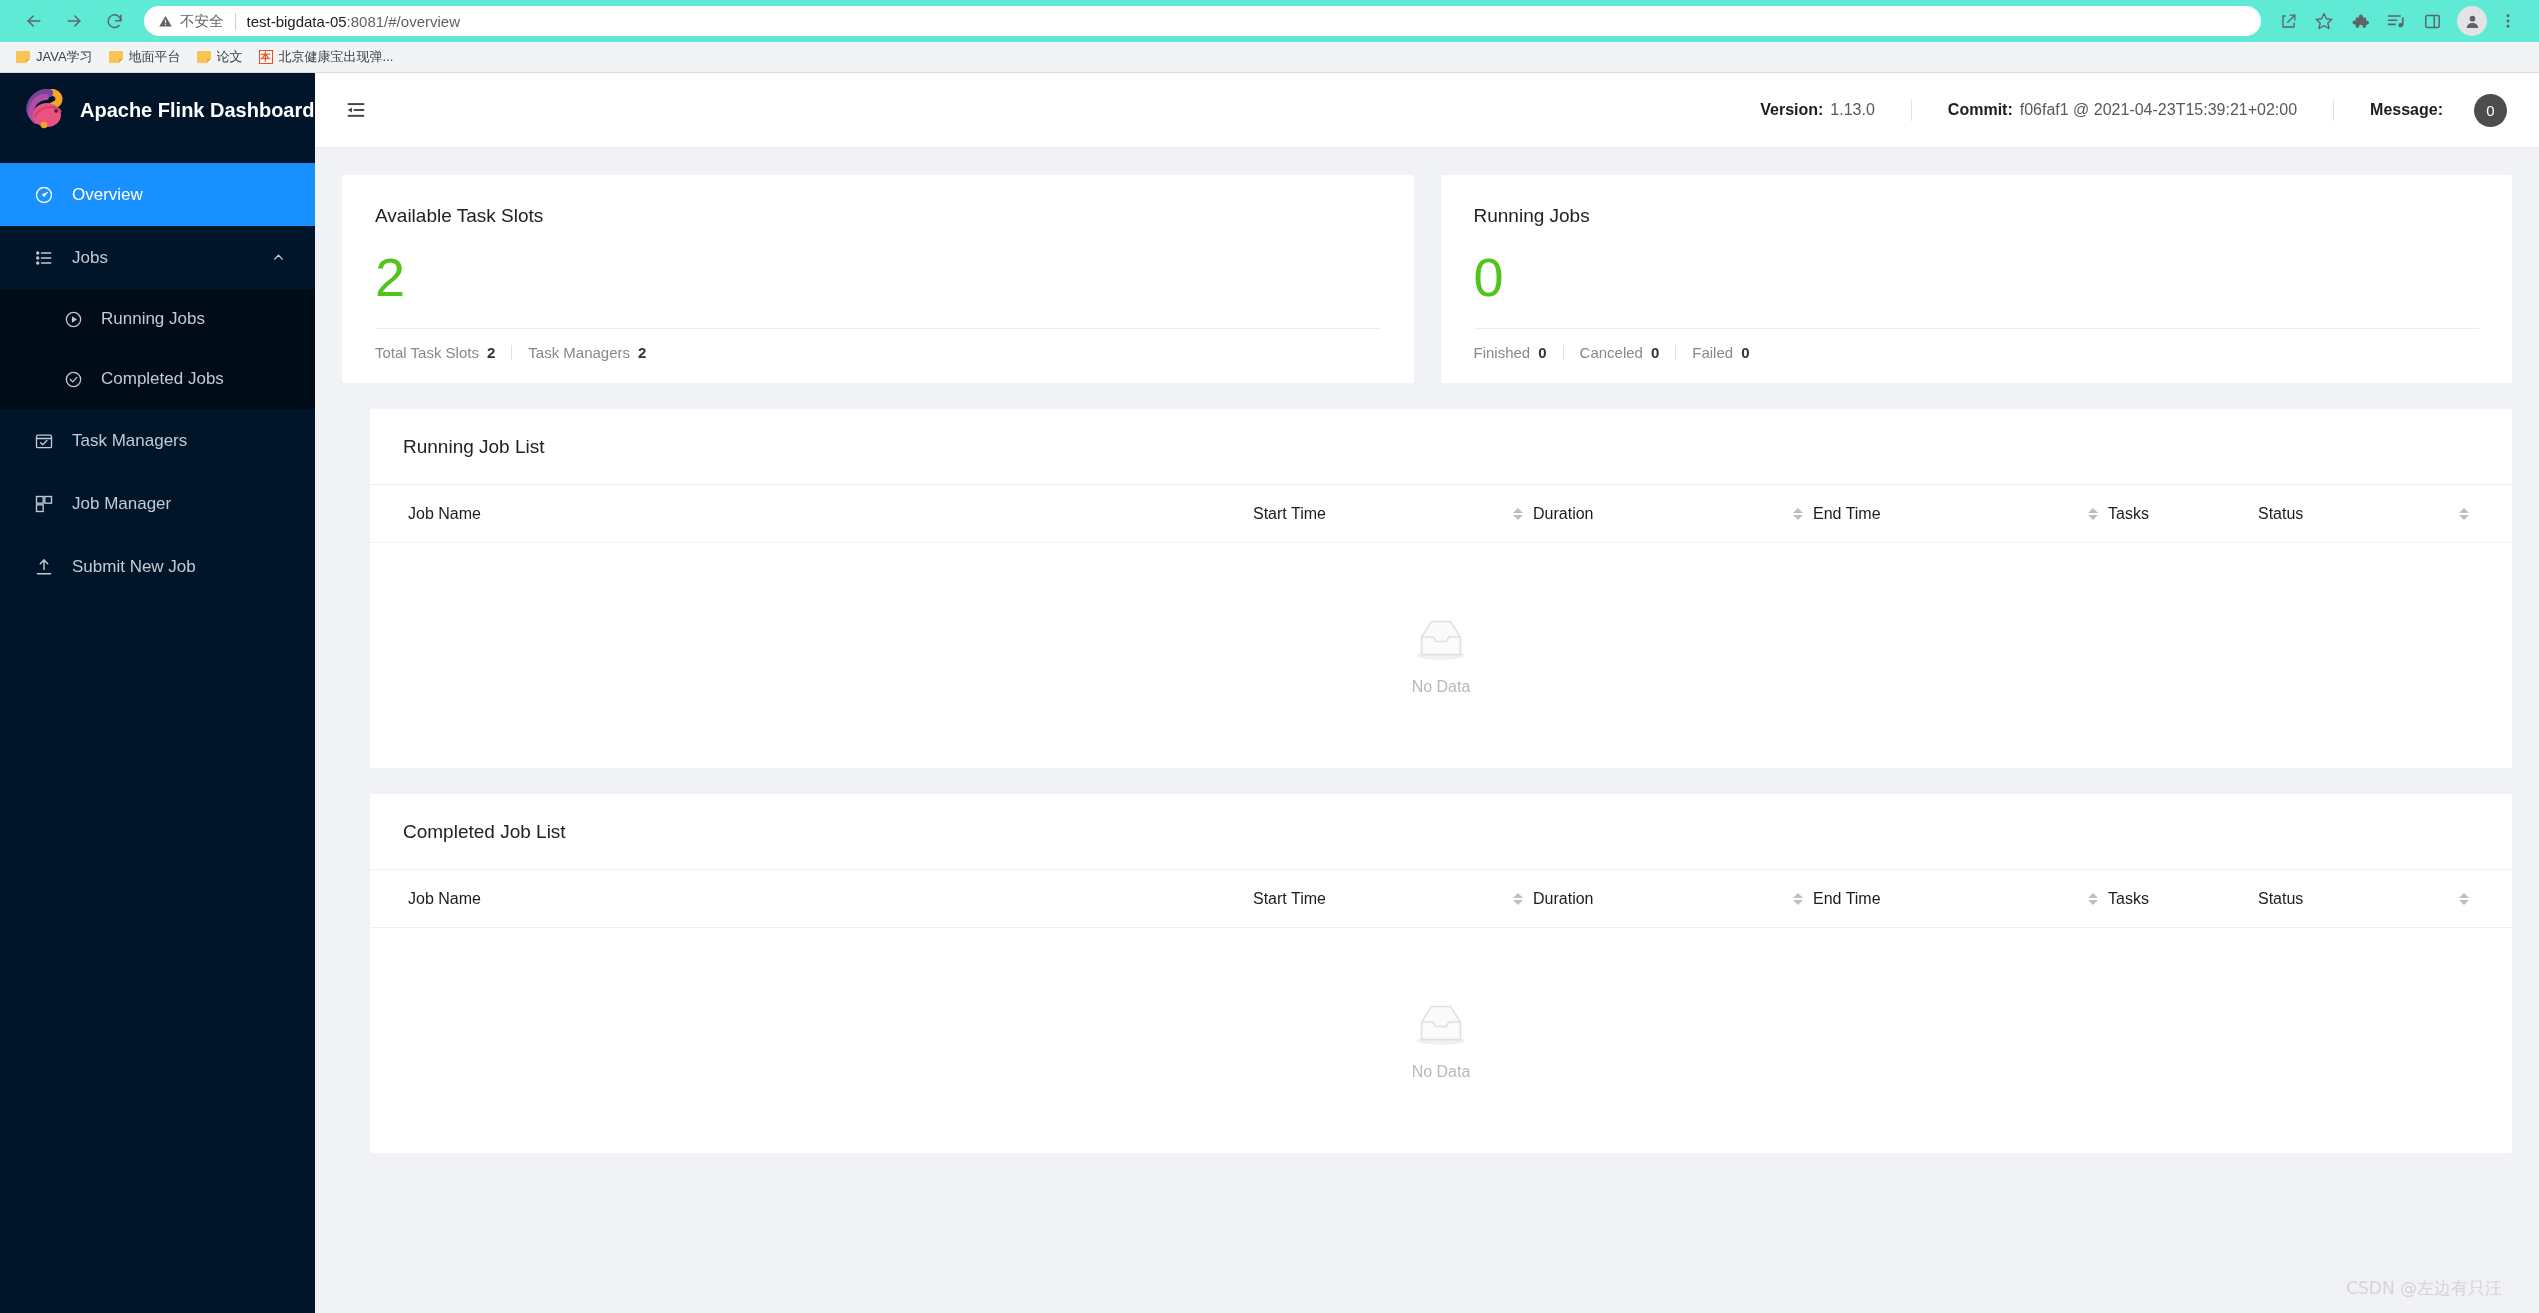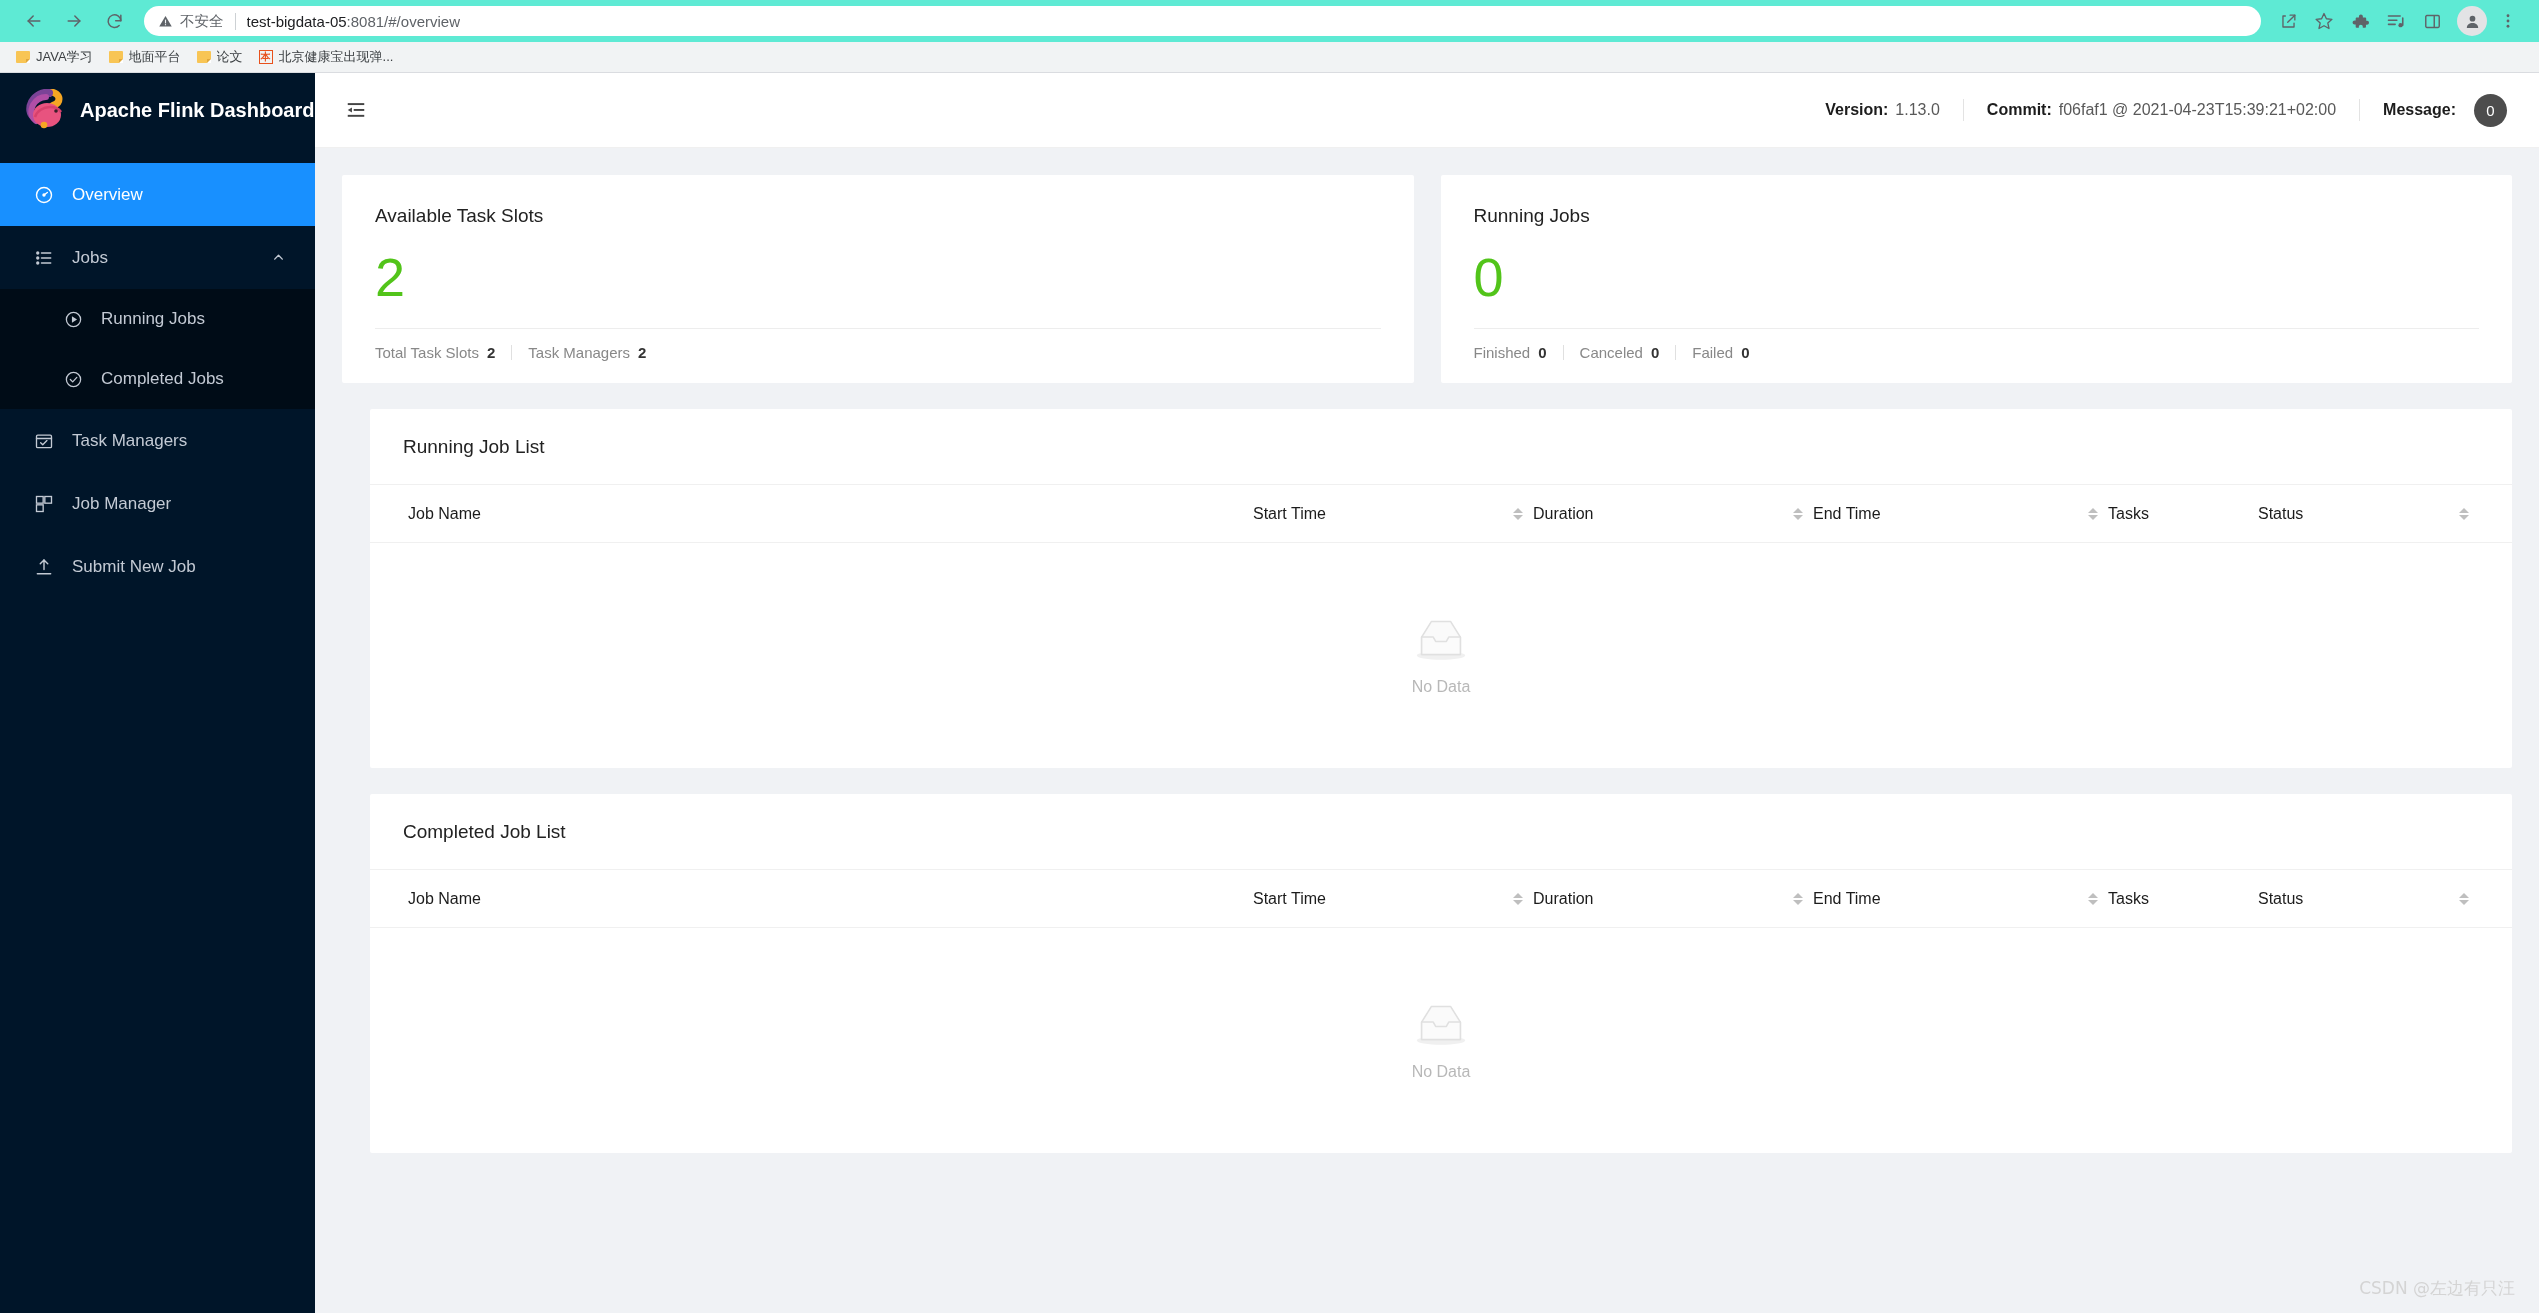--- a/index.html
+++ b/index.html
@@ -227,21 +227,21 @@
     width: 28px; height: 28px;
     display: flex; align-items: center; justify-content: center;
     color: #444;
   }
   .topbar-right {
     margin-left: auto;
     display: flex;
     align-items: center;
     font-size: 16px;
     color: #555;
-    gap: 1px;
+    gap: 14px;
   }
   .meta-grp { display: flex; align-items: center; gap: 7px; white-space: nowrap; }
   .meta-label { font-weight: bold; color: #1c1c1c; }
   .meta-val { color: #595959; }
   .meta-sep {
     width: 1px; height: 22px;
     background: #e3e3e3;
     margin: 0 22px;
   }
   .msg-badge {
@@ -358,21 +358,21 @@
     display: flex;
     flex-direction: column;
     align-items: center;
     justify-content: center;
     gap: 9px;
   }
   .empty-text { font-size: 16px; color: #b8b8b8; }
 
   .watermark {
     position: absolute;
-    right: 24px;
+    right: 37px;
     bottom: 13px;
     font-size: 17px;
     color: #d4d4d4;
     white-space: nowrap;
     font-family: "DejaVu Sans", sans-serif;
   }
 </style>
 </head>
 <body>
 

